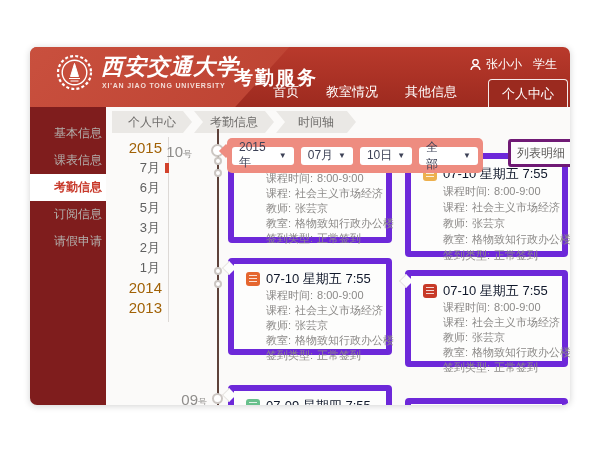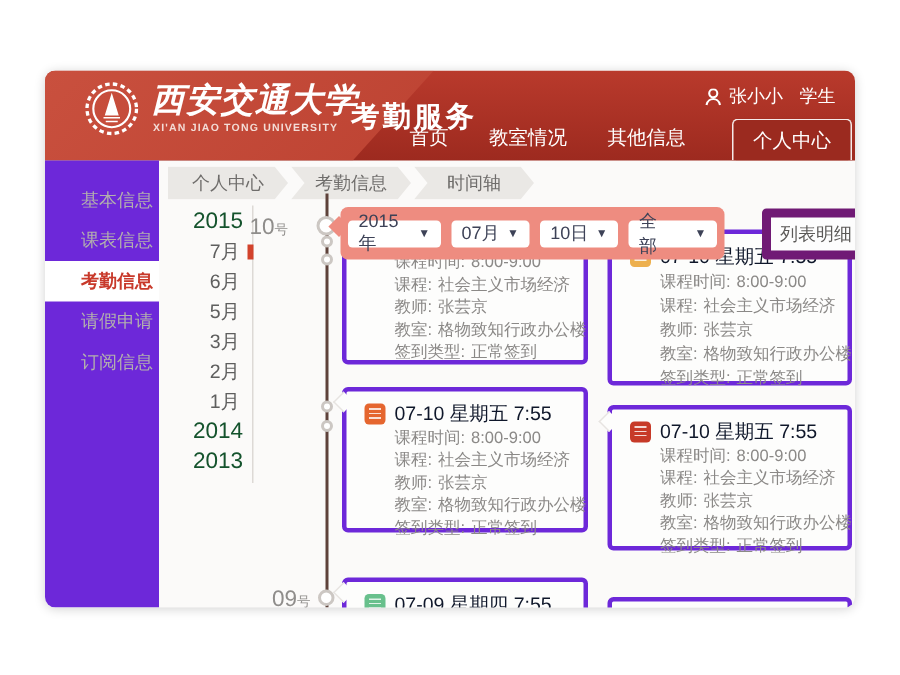--- a/index.html
+++ b/index.html
@@ -21,36 +21,36 @@
   .app-title{position:absolute;left:204px;top:18px;color:#fff;font-size:19px;font-weight:bold;letter-spacing:2px;}
   .user{position:absolute;right:13px;top:9px;display:flex;align-items:center;gap:5px;color:#fff;font-size:12px;}
   .user .role{margin-left:6px;}
   .nav{position:absolute;right:0;bottom:0;height:30px;display:flex;align-items:center;gap:27px;padding-right:2px;}
   .nav-item{color:#fff;font-size:13px;cursor:pointer;white-space:nowrap;}
   .nav-tab{align-self:flex-end;height:27px;padding:0 13px;margin-left:4px;display:flex;align-items:center;
            background:#9b2a1f;border:1px solid rgba(255,255,255,.9);border-bottom:none;
            border-radius:4px 4px 0 0;color:#fff;font-size:13px;cursor:pointer;}
 
   
-  .sidebar{position:absolute;left:0;top:60px;width:76px;height:298px;background:#6d28d9;}
+  .sidebar{position:absolute;left:0;top:60px;width:76px;height:298px;background:#7f1d1d;}
   .side-item{height:27px;line-height:27px;padding-left:24px;font-size:12px;color:#b3b0ad;cursor:pointer;}
   .sidebar{padding-top:13px;box-sizing:border-box;}
   .side-item.active{background:#ffffff;color:#c8392a;font-weight:bold;}
 
   
   .crumb{position:absolute;top:64px;height:22px;line-height:22px;background:#eae8e5;color:#6f6d6b;
          font-size:12px;text-align:center;cursor:pointer;}
   .crumb1{left:82px;width:80px;clip-path:polygon(0 0,calc(100% - 9px) 0,100% 50%,calc(100% - 9px) 100%,0 100%);}
   .crumb2{left:164px;width:80px;clip-path:polygon(0 0,calc(100% - 9px) 0,100% 50%,calc(100% - 9px) 100%,0 100%,9px 50%);}
   .crumb3{left:246px;width:80px;clip-path:polygon(0 0,calc(100% - 9px) 0,100% 50%,calc(100% - 9px) 100%,0 100%,9px 50%);}
 
   
   .periods{position:absolute;left:40px;top:91px;width:92px;text-align:right;}
   .periods div{height:20px;line-height:20px;cursor:pointer;}
-  .periods .year{font-size:15px;color:#14532d;}
+  .periods .year{font-size:15px;color:#a16207;}
   .periods .month{font-size:13px;color:#5f5f5f;padding-right:2px;}
   .v-sep{position:absolute;left:138px;top:90px;width:1px;height:185px;background:#ddd9d6;}
   .month-tick{position:absolute;left:135px;top:116px;width:4px;height:10px;background:#d2422c;}
   .day-label{position:absolute;width:40px;text-align:right;color:#8f8d8b;}
   .day-label .num{font-size:15px;}
   .day-label .suf{font-size:9px;}
   .day-top{left:122px;top:96px;}
   .day-bottom{left:137px;top:344px;}
   .t-line{position:absolute;left:187px;top:82px;width:2px;height:276px;background:#5e423b;}
   .node{position:absolute;background:#fff;border:2px solid #ccc7c3;border-radius:50%;box-sizing:border-box;}
@@ -58,25 +58,25 @@
   
   .bubble{position:absolute;left:197px;top:91px;width:256px;height:35px;background:#ee8c80;border-radius:5px;
           display:flex;align-items:center;padding:0 5px;box-sizing:border-box;gap:7px;z-index:6;}
   .bubble-pointer{position:absolute;left:191px;top:99px;width:10px;height:10px;background:#ee8c80;
           transform:rotate(45deg);z-index:5;}
   .fselect{height:18px;background:#fff;border-radius:3px;display:flex;align-items:center;
            justify-content:space-between;padding:0 7px;font-size:12px;color:#3d4257;cursor:pointer;box-sizing:border-box;}
   .fs-year{width:64px;}.fs-month{width:54px;}.fs-day{width:54px;}.fs-cat{width:60px;gap:21px;}
   .fselect .arr{font-size:8px;color:#3d4257;margin-left:4px;}
   .list-btn{position:absolute;left:478px;top:92px;width:60px;height:22px;background:#fdfdfd;
-            border:6px solid #701a75;border-radius:3px;font-size:12px;color:#5c5a58;
+            border:3px solid #701a75;border-radius:3px;font-size:12px;color:#5c5a58;
             display:flex;align-items:center;justify-content:center;cursor:pointer;z-index:6;}
 
   
-  .card{position:absolute;background:#fdfdfc;border:3px solid #6d28d9;border-radius:4px;
+  .card{position:absolute;background:#fdfdfc;border:6px solid #6d28d9;border-radius:4px;
         box-sizing:border-box;padding:5px 12px 6px;z-index:2;}
   .card-header{display:flex;align-items:center;gap:6px;height:19px;font-size:13px;color:#0f172a;}
   .status-icon{width:14px;height:14px;border-radius:3px;position:relative;flex:0 0 auto;}
   .status-icon::after{content:"";position:absolute;inset:3px;
         background:repeating-linear-gradient(to bottom,rgba(255,255,255,.8) 0 1px,transparent 1px 3px);}
   .card-row{line-height:15px;font-size:11px;color:#8b8987;white-space:nowrap;padding-left:20px;}
   .card-row .val{margin-left:4px;}
   .c-l1{left:198px;top:102px;width:164px;height:94px;padding-top:16px;}
   .c-l1 .card-row{line-height:15px;}
   .c-r1{left:375px;top:106px;width:163px;height:104px;}
@@ -117,22 +117,22 @@
       <span class="nav-item">教室情况</span>
       <span class="nav-item">其他信息</span>
       <span class="nav-tab">个人中心</span>
     </div>
   </div>
 
   <div class="sidebar">
     <div class="side-item">基本信息</div>
     <div class="side-item">课表信息</div>
     <div class="side-item active">考勤信息</div>
+    <div class="side-item">订阅信息</div>
     <div class="side-item">请假申请</div>
-    <div class="side-item">订阅信息</div>
   </div>
 
   <div class="crumb crumb1">个人中心</div>
   <div class="crumb crumb2">考勤信息</div>
   <div class="crumb crumb3">时间轴</div>
 
   <div class="periods" id="periods">
       <div class="year">2015</div>
       <div class="month current">7月</div>
       <div class="month">6月</div>

